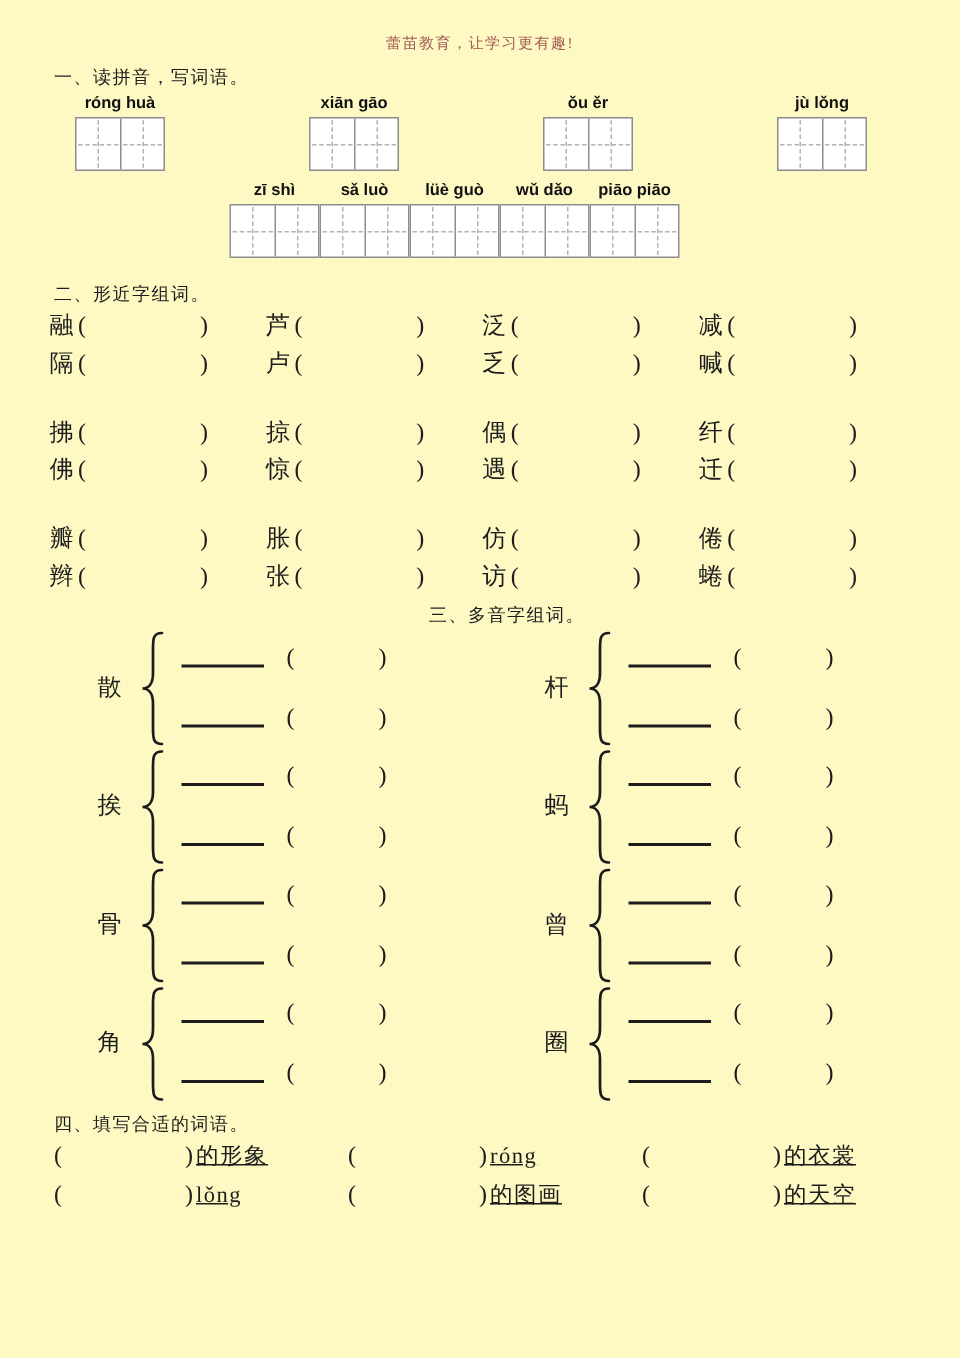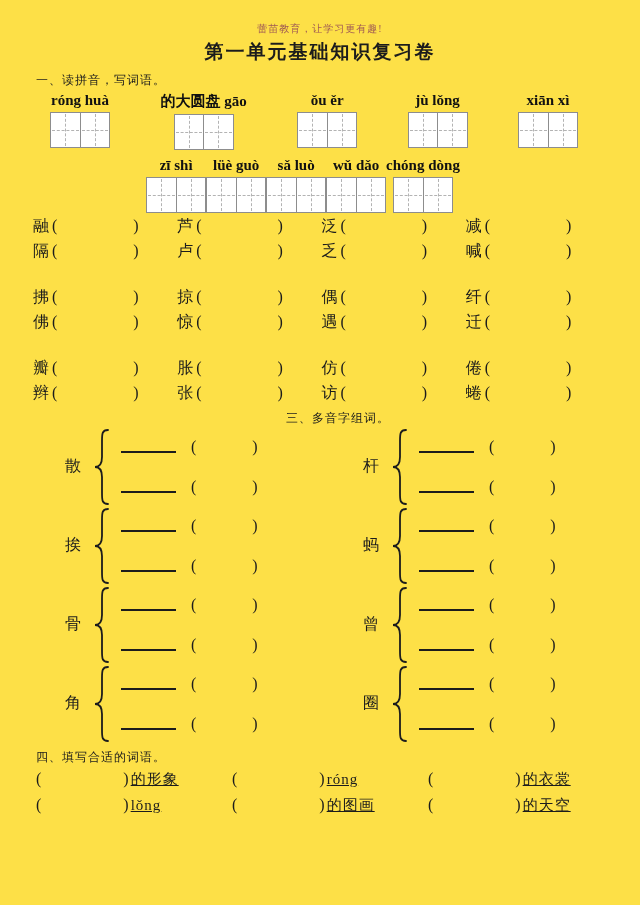--- a/index.html
+++ b/index.html
@@ -1,33 +1,33 @@
 <!DOCTYPE html>
 <html><head>
 <meta charset="utf-8">
 <style>
   html,body{margin:0;padding:0;background:#e8e8e8;}
   .sheet{
-    width:640px;height:905px;margin:0 auto;background:#fde047;
+    width:640px;height:905px;margin:0 auto;background:#fef9c3;
     font-family:"Liberation Serif","DejaVu Serif",serif;color:#1c1c1c;
     box-sizing:border-box;overflow:hidden;position:relative;
   }
   
   .slogan{padding-top:22px;text-align:center;font-size:10px;letter-spacing:1px;color:#a05a54;}
   .title{text-align:center;font-size:19px;font-weight:bold;margin-top:3px;
          font-family:"Liberation Sans","DejaVu Sans",sans-serif;letter-spacing:2px;}
   
   .s-head{font-size:12px;font-weight:normal;margin:12px 0 0 36px;letter-spacing:1px;}
   .s1-head{margin-top:7px;}
   
   .py-row{display:flex;justify-content:space-between;margin:3px 62px 0 50px;}
   .py-row.second{margin:7px 72px 0 38px;justify-content:center;}
   .word-col{display:flex;flex-direction:column;align-items:center;min-width:60px;}
-  .pinyin{font-family:Liberation Serif, serif;font-weight:700;
-          font-size:15px;white-space:nowrap;margin-bottom:3px;color:#111;}
+  .pinyin{font-family:Liberation Sans, sans-serif;font-weight:700;
+          font-size:11px;white-space:nowrap;margin-bottom:3px;color:#111;}
   .tzg{width:58px;height:34px;border:1px solid #8d8d8d;display:flex;background:#fff;}
   .cell{flex:1;position:relative;}
   .cell + .cell{border-left:1px solid #8d8d8d;}
   .cell .v{position:absolute;left:50%;top:1px;bottom:1px;width:0;border-left:1px dashed #b3b3b3;}
   .cell .h{position:absolute;top:50%;left:1px;right:1px;height:0;border-top:1px dashed #b3b3b3;}
   
   .s2-head{margin-top:16px;}
   .s2-row{display:flex;margin:0 30px 0 33px;line-height:25px;font-size:16px;}
   .s2-row.gap-after{margin-bottom:21px;}
   .s2-item{width:25%;display:flex;align-items:center;}
@@ -54,40 +54,39 @@
   .s4-item.c2{width:196px;}
   .gap4{display:inline-block;width:82px;}
   .suffix{margin-left:2px;letter-spacing:1px;text-decoration:underline;}
 </style>
 </head>
 <body>
 
 <div class="sheet">
 
   <div class="slogan">蕾苗教育，让学习更有趣!</div>
-  <div class="title">第一单元基础知识复习卷</div>
 
   <div class="s-head s1-head">一、读拼音，写词语。</div>
 
   <div class="py-row">
     <div class="word-col">
       <div class="pinyin">róng huà</div>
       <div class="tzg">
         <div class="cell">
             <i class="v"></i>
             <i class="h"></i>
           </div>
           <div class="cell">
             <i class="v"></i>
             <i class="h"></i>
           </div>
       </div>
     </div>
     <div class="word-col">
-      <div class="pinyin">的大圆盘 gāo</div>
+      <div class="pinyin">xiān gāo</div>
       <div class="tzg">
         <div class="cell">
             <i class="v"></i>
             <i class="h"></i>
           </div>
           <div class="cell">
             <i class="v"></i>
             <i class="h"></i>
           </div>
       </div>
@@ -111,103 +110,91 @@
         <div class="cell">
             <i class="v"></i>
             <i class="h"></i>
           </div>
           <div class="cell">
             <i class="v"></i>
             <i class="h"></i>
           </div>
       </div>
     </div>
-    <div class="word-col">
-      <div class="pinyin">xiān xì</div>
-      <div class="tzg">
-        <div class="cell">
-            <i class="v"></i>
-            <i class="h"></i>
-          </div>
-          <div class="cell">
-            <i class="v"></i>
-            <i class="h"></i>
-          </div>
-      </div>
-    </div>
   </div>
 
   <div class="py-row second">
     <div class="word-col">
       <div class="pinyin">zī  shì</div>
       <div class="tzg">
         <div class="cell">
             <i class="v"></i>
             <i class="h"></i>
           </div>
           <div class="cell">
             <i class="v"></i>
             <i class="h"></i>
           </div>
       </div>
     </div>
     <div class="word-col">
+      <div class="pinyin">sǎ luò</div>
+      <div class="tzg">
+        <div class="cell">
+            <i class="v"></i>
+            <i class="h"></i>
+          </div>
+          <div class="cell">
+            <i class="v"></i>
+            <i class="h"></i>
+          </div>
+      </div>
+    </div>
+    <div class="word-col">
       <div class="pinyin">lüè guò</div>
       <div class="tzg">
         <div class="cell">
             <i class="v"></i>
             <i class="h"></i>
           </div>
           <div class="cell">
             <i class="v"></i>
             <i class="h"></i>
           </div>
       </div>
     </div>
     <div class="word-col">
-      <div class="pinyin">sǎ luò</div>
-      <div class="tzg">
-        <div class="cell">
-            <i class="v"></i>
-            <i class="h"></i>
-          </div>
-          <div class="cell">
-            <i class="v"></i>
-            <i class="h"></i>
-          </div>
-      </div>
-    </div>
-    <div class="word-col">
       <div class="pinyin">wǔ dǎo</div>
       <div class="tzg">
         <div class="cell">
             <i class="v"></i>
             <i class="h"></i>
           </div>
           <div class="cell">
             <i class="v"></i>
             <i class="h"></i>
           </div>
       </div>
     </div>
     <div class="word-col">
-      <div class="pinyin">chóng dòng</div>
-      <div class="tzg">
-        <div class="cell">
-            <i class="v"></i>
-            <i class="h"></i>
-          </div>
-          <div class="cell">
-            <i class="v"></i>
-            <i class="h"></i>
-          </div>
-      </div>
-    </div>
-  </div>
-
+      <div class="pinyin">piāo piāo</div>
+      <div class="tzg">
+        <div class="cell">
+            <i class="v"></i>
+            <i class="h"></i>
+          </div>
+          <div class="cell">
+            <i class="v"></i>
+            <i class="h"></i>
+          </div>
+      </div>
+    </div>
+  </div>
+
+  <div class="s-head s2-head">二、形近字组词。</div>
 
   <div class="s2-row">
     <div class="s2-item">
         <span class="zi">融</span>
         <span class="par">(</span>
         <span class="blank2"></span>
         <span class="par">)</span>
       </div>
     <div class="s2-item">
         <span class="zi">芦</span>

